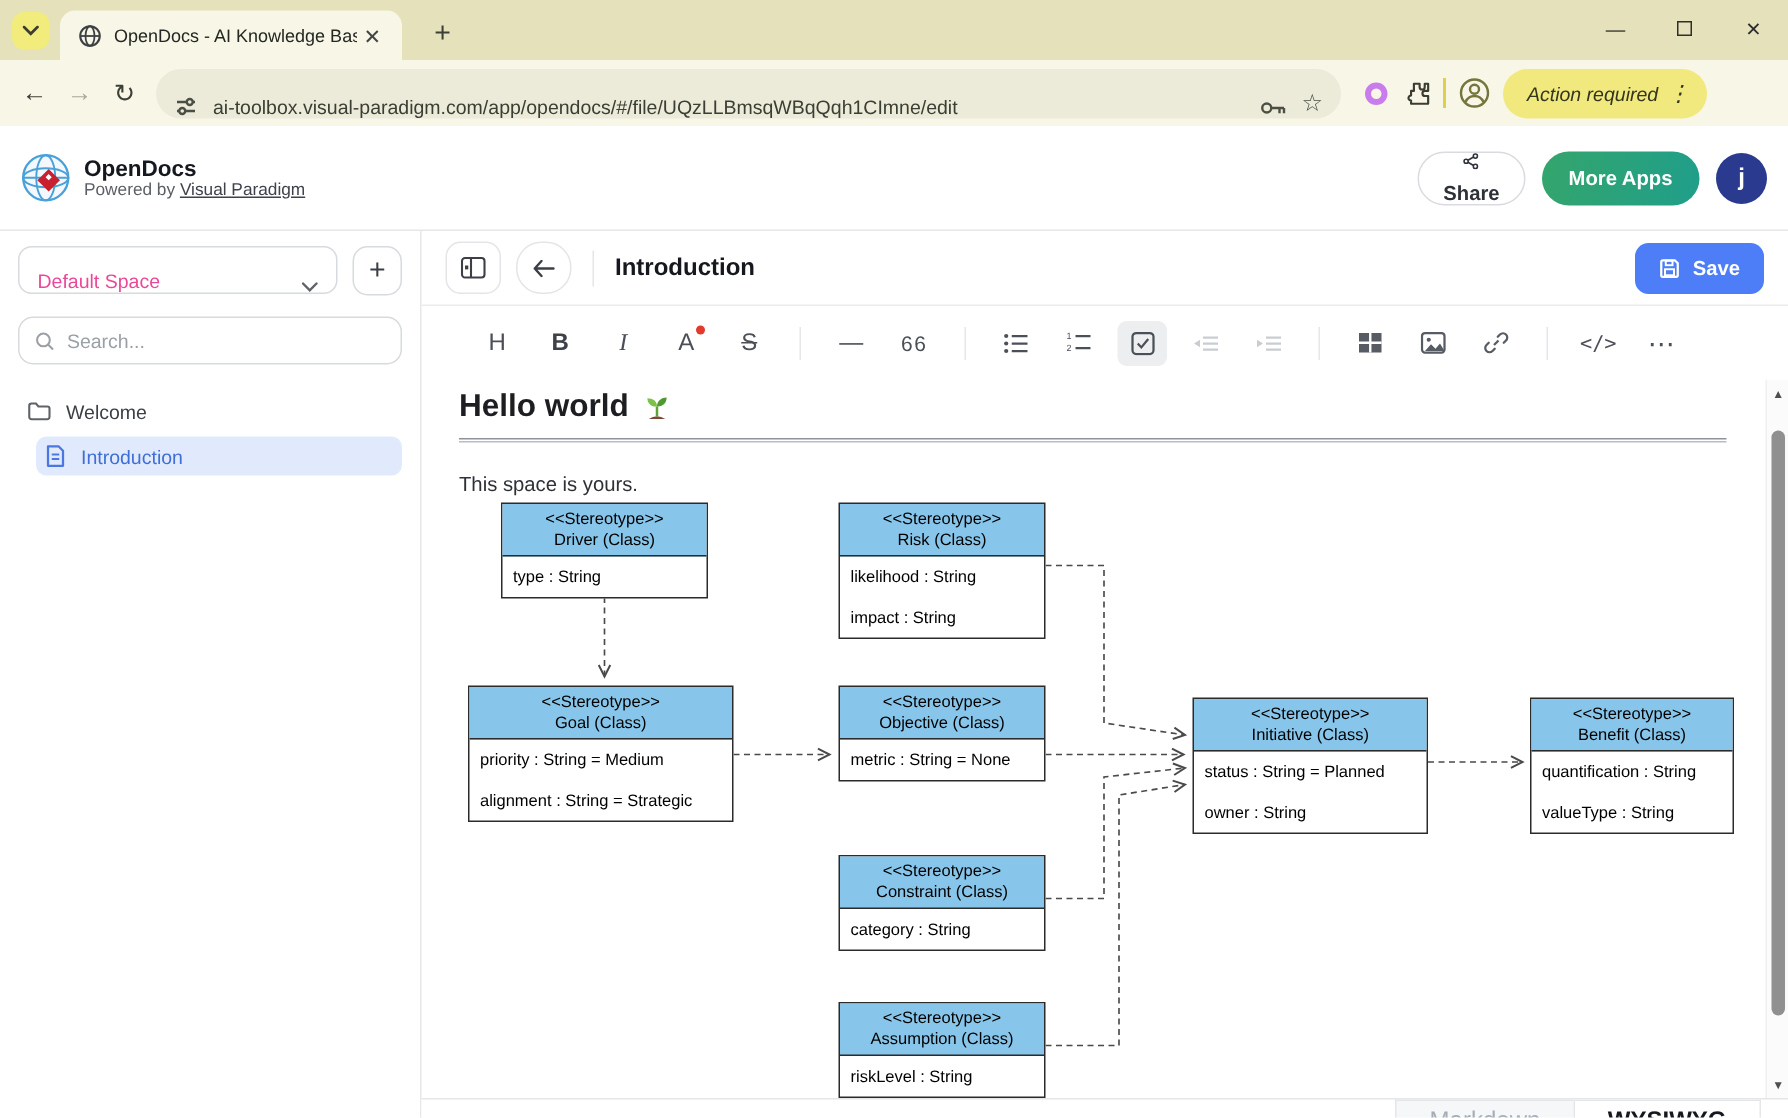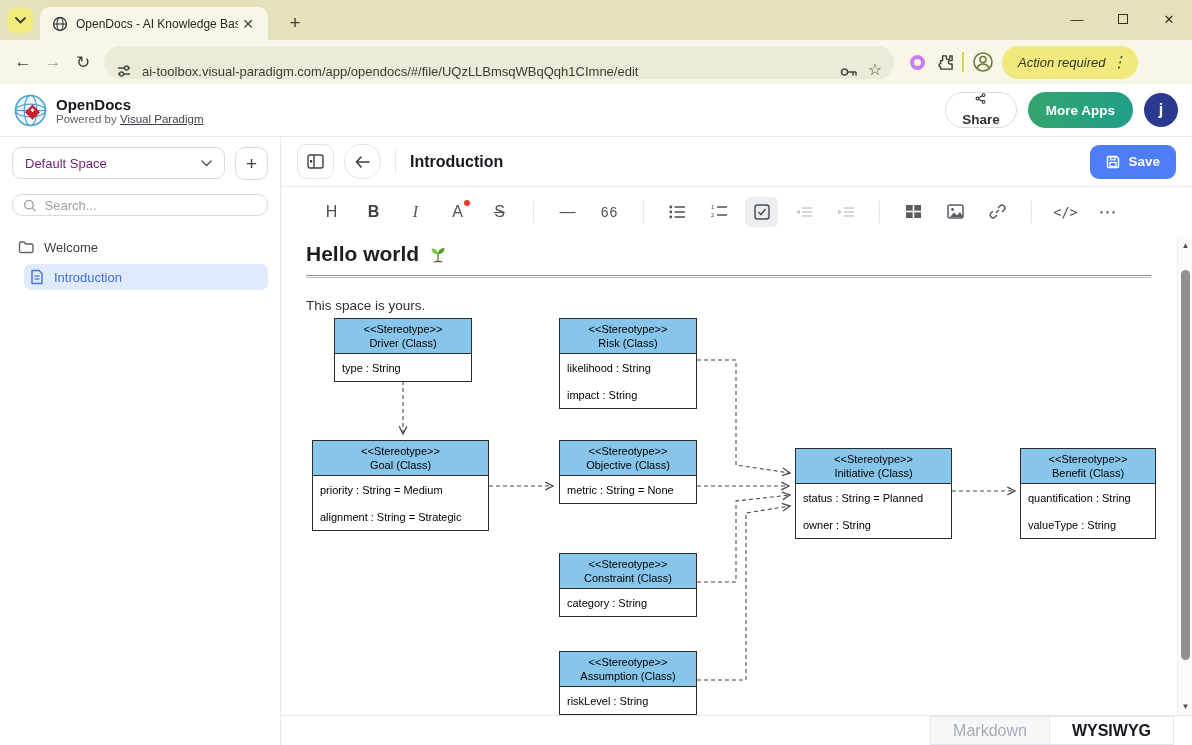--- a/index.html
+++ b/index.html
@@ -22,38 +22,38 @@
   .urlpill { height:33px; flex:0 0 790px; margin-left:6px; background:#ecead9; border-radius:17px; display:flex; align-items:flex-end; padding:0 12px; }
   .urltext { flex:1; font-size:13px; color:#3b3e33; white-space:nowrap; overflow:hidden; }
   .pill-ic { margin-left:10px; display:flex; align-items:center; color:#4c4f44; }
   .ext-ring { width:15px; height:15px; border:4.5px solid #c97ceb; border-radius:50%; margin:0 10px 0 16px; }
   .ydivider { width:2px; height:20px; background:#ddd04e; margin:0 8px; }
   .action-req { height:33px; background:#f1e97d; border-radius:17px; display:flex; align-items:center; padding:0 6px 0 16px; margin-left:8px; cursor:pointer;font-style:italic; }
   .action-req span.lbl { font-size:13px; color:#33361f; }
   .kebab { font-size:15px; color:#33361f; padding:0 6px; letter-spacing:0; }
 
   
-  .appheader { height:53px; background:#fff; border-bottom:1px solid #e6e6e6; display:flex; align-items:center; padding:0 14px; }
+  .appheader { height:70px; background:#fff; border-bottom:1px solid #e6e6e6; display:flex; align-items:center; padding:0 14px; }
   .brandname { margin-left:9px; }
   .brandname .nm { font-size:15px; font-weight:bold; color:#15181d; line-height:17px; }
   .brandname .pw { font-size:11.5px; color:#5c6066; }
   .brandname .pw a { color:#3e434b; text-decoration:underline; }
   .hdr-right { margin-left:auto; display:flex; align-items:center; gap:11px; }
   .share-btn { height:36px; border:1px solid #d9dbe0; border-radius:18px; background:#fff; display:flex; align-items:center; gap:8px; padding:0 16px; font-size:13.5px; font-weight:bold; color:#2d3138; cursor:pointer;flex-direction:column; }
   .moreapps-btn { height:36px; border:none; border-radius:18px; background:linear-gradient(100deg,#34a56c,#1f9e8a); color:#fff; font-size:13.5px; font-weight:bold; padding:0 18px; cursor:pointer; }
   .avatar { width:34px; height:34px; border-radius:50%; background:#2a3b8f; color:#fff; font-size:16px; font-weight:bold; display:flex; align-items:center; justify-content:center; cursor:pointer; }
 
   
   .main { display:flex; height:608px; }
   .sidebar { width:281px; border-right:1px solid #e7e7e7; padding:10px 12px; flex-shrink:0; }
   .space-row { display:flex; gap:10px; }
-  .space-select { flex:1; height:32px; border:1px solid #d7dade; border-radius:9px; display:flex; align-items:center; padding:0 12px; font-size:13px; color:#701a75; cursor:pointer; }
+  .space-select { flex:1; height:32px; border:1px solid #d7dade; border-radius:9px; display:flex; align-items:flex-end; padding:0 12px; font-size:13px; color:#ec4899; cursor:pointer; }
   .space-select .chev { margin-left:auto; color:#5f6368; }
   .add-btn { width:33px; height:33px; border:1px solid #d7dade; border-radius:10px; background:#fff; font-size:19px; color:#3c4046; cursor:pointer; }
-  .searchbox { margin-top:14px; height:22px; border:1px solid #d7dade; border-radius:10px; display:flex; align-items:center; padding:0 10px; gap:8px; }
+  .searchbox { margin-top:14px; height:32px; border:1px solid #d7dade; border-radius:10px; display:flex; align-items:center; padding:0 10px; gap:8px; }
   .searchbox input { border:none; outline:none; background:transparent; font-size:13px; color:#333; width:100%; }
   .searchbox input::placeholder { color:#9aa0a6; }
   .tree { margin-top:18px; }
   .tree-row { display:flex; align-items:center; gap:10px; height:26px; padding:0 6px; font-size:13px; color:#3c4046; cursor:pointer; }
   .tree-row.child { margin-left:12px; margin-top:4px; background:#e1eafc; border-radius:7px; color:#3f6fd6; height:26px; }
 
   .editor { position:relative; flex:1; display:flex; flex-direction:column; }
   .ed-titlebar { height:50px; border-bottom:1px solid #ececec; display:flex; align-items:center; padding:0 16px; gap:10px; }
   .sq-btn { width:37px; height:35px; border:1px solid #e3e5e9; border-radius:10px; background:#fff; display:flex; align-items:center; justify-content:center; cursor:pointer; color:#3c4046; }
   .vbar { width:1px; height:24px; background:#e4e6ea; margin:0 4px; }

